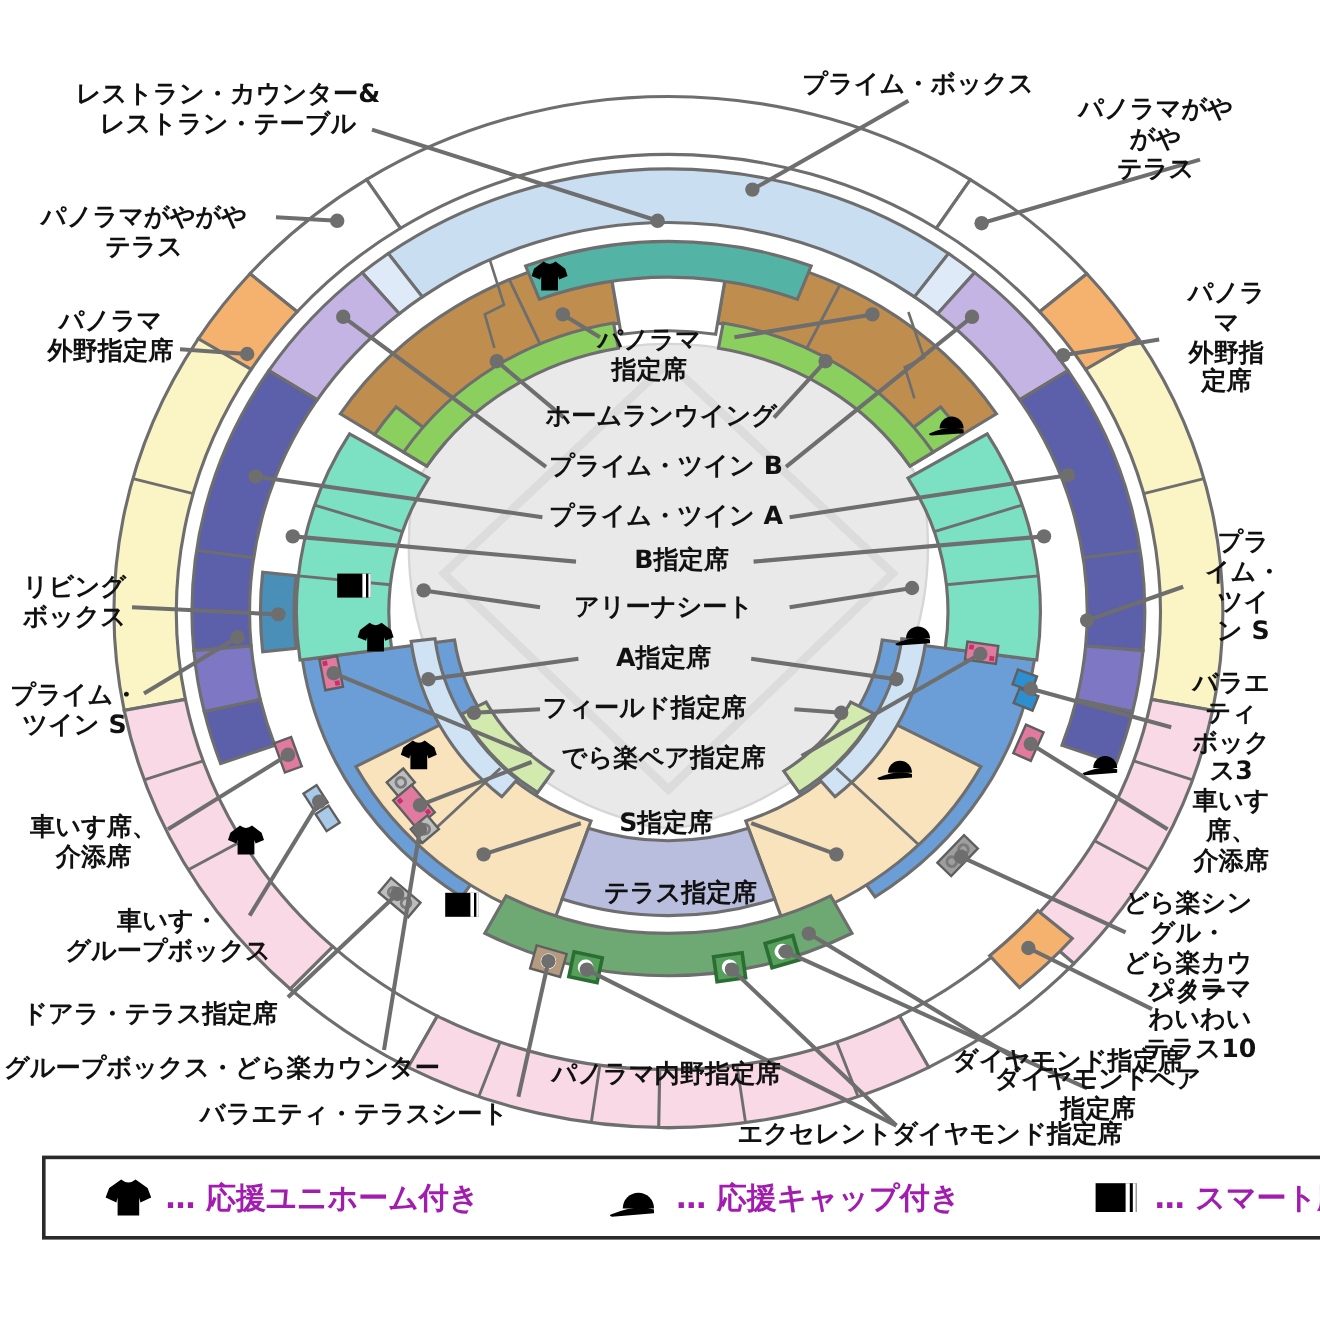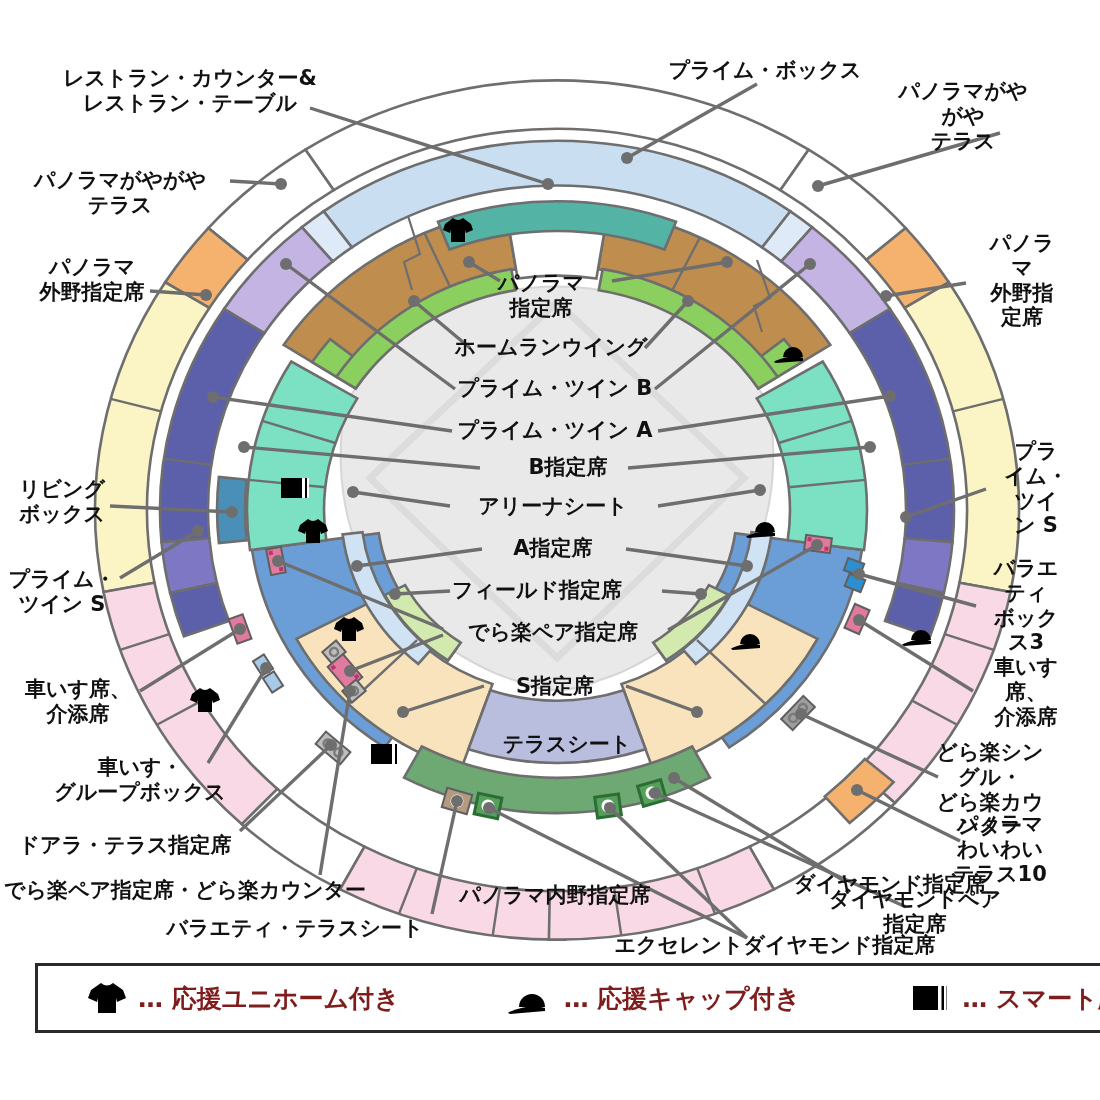--- a/index.html
+++ b/index.html
@@ -5,21 +5,21 @@
   html,body{margin:0;padding:0;background:#fff;}
   #stage{position:relative;width:1100px;height:1100px;background:#fff;overflow:hidden;
          font-family:"DejaVu Sans","Liberation Sans",sans-serif;}
   #mapsvg{position:absolute;left:0;top:0;}
   .maplabel{position:absolute;transform:translate(-50%,-50%);white-space:pre-line;
             text-align:center;font-size:21px;line-height:1.18;font-weight:600;color:#111;}
   #legend{position:absolute;left:35px;top:963px;width:1022px;height:64px;
           border:3px solid #2a2a2a;background:#fff;display:flex;align-items:center;
           padding-left:48px;gap:16px;}
   .legend-item{display:flex;align-items:center;gap:10px;margin-right:92px;}
-  .legend-item span{font-size:25px;font-weight:700;color:#7f1d1d;white-space:nowrap;}
+  .legend-item span{font-size:25px;font-weight:700;color:#a21caf;white-space:nowrap;}
 </style>
 </head>
 <body>
 
 <div id="stage">
   <svg id="mapsvg" width="1100" height="960" viewBox="0 0 1100 960">
       <path d="M 345 405 A 240 223 0 0 1 769 405 C 780 470 770 540 735 585 C 700 630 640 668 600 680 Q 557 700 514 680 C 474 668 414 630 379 585 C 344 540 334 470 345 405 Z" fill="#e9e9e9" stroke="#d6d6d6" stroke-width="2"></path>
       <path d="M 557 302 L 744 478 L 557 658 L 370 478 Z" fill="none" stroke="#dcdcdc" stroke-width="7"></path>
       <path d="M 384.8 747.5 A 308 286.4 0 0 1 252.0 549.9 L 378.8 533.3 A 180 167.4 0 0 0 456.3 648.8 Z" fill="#6b9ed6" stroke="#6e6e6e" stroke-width="2.6"></path>
       <path d="M 862.0 549.9 A 308 286.4 0 0 1 729.2 747.5 L 657.7 648.8 A 180 167.4 0 0 0 735.2 533.3 Z" fill="#6b9ed6" stroke="#6e6e6e" stroke-width="2.6"></path>
@@ -297,32 +297,32 @@
 指定席</div>
       <div class="maplabel" style="left: 551px; top: 347px;">ホームランウイング</div>
       <div class="maplabel" style="left: 555px; top: 388px;">プライム・ツイン B</div>
       <div class="maplabel" style="left: 555px; top: 430px;">プライム・ツイン A</div>
       <div class="maplabel" style="left: 553px; top: 467px; margin-left: 15px;">B指定席</div>
       <div class="maplabel" style="left: 553px; top: 506px;">アリーナシート</div>
       <div class="maplabel" style="left: 553px; top: 548px;">A指定席</div>
       <div class="maplabel" style="left: 537px; top: 590px;">フィールド指定席</div>
       <div class="maplabel" style="left: 553px; top: 632px;">でら楽ペア指定席</div>
       <div class="maplabel" style="left: 555px; top: 686px;">S指定席</div>
-      <div class="maplabel" style="left: 567px; top: 744px;">テラスシート</div>
+      <div class="maplabel" style="left: 567px; top: 744px;">テラス指定席</div>
       <div class="maplabel" style="left: 555px; top: 895px;">パノラマ内野指定席</div>
       <div class="maplabel" style="left: 62px; top: 502px;">リビング
 ボックス</div>
       <div class="maplabel" style="left: 62px; top: 592px;">プライム・
 ツイン S</div>
       <div class="maplabel" style="left: 78px; top: 702px;">車いす席、
 介添席</div>
       <div class="maplabel" style="left: 140px; top: 780px;">車いす・
 グループボックス</div>
       <div class="maplabel" style="left: 125px; top: 845px;">ドアラ・テラス指定席</div>
-      <div class="maplabel" style="left: 185px; top: 890px;">でら楽ペア指定席・どら楽カウンター</div>
+      <div class="maplabel" style="left: 185px; top: 890px;">グループボックス・どら楽カウンター</div>
       <div class="maplabel" style="left: 295px; top: 928px;">バラエティ・テラスシート</div>
       <div class="maplabel" style="left: 1036px; top: 489px;">プライム・
 ツイン S</div>
       <div class="maplabel" style="left: 1026px; top: 606px;">バラエティ
 ボックス3</div>
       <div class="maplabel" style="left: 1026px; top: 692px;">車いす席、
 介添席</div>
       <div class="maplabel" style="left: 990px; top: 790px;">どら楽シングル・
 どら楽カウンター</div>
       <div class="maplabel" style="left: 1000px; top: 849px;">パノラマわいわい

